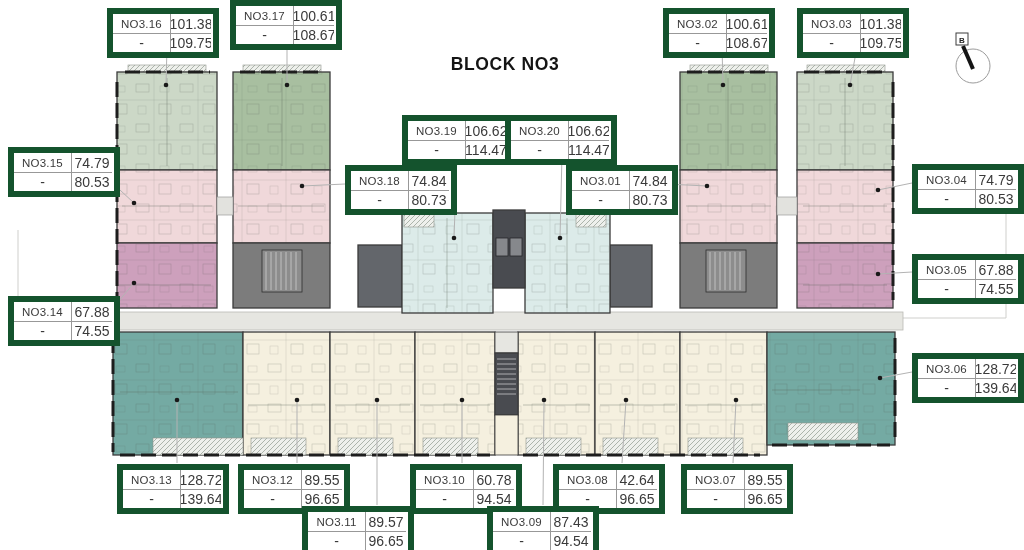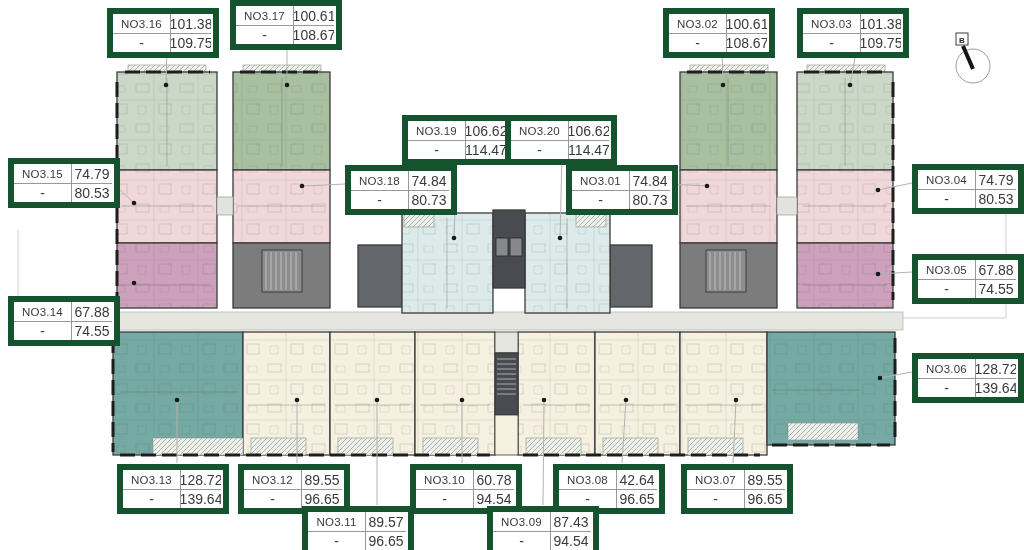--- a/index.html
+++ b/index.html
@@ -24,20 +24,21 @@
   .tread{stroke:#d9d9d9;stroke-width:.7;fill:none;}
   .div{stroke:#566056;stroke-width:.7;opacity:.5;fill:none;}
   .balc{stroke:#8f948d;stroke-width:.6;}
   .faint{stroke:#cfcfcc;stroke-width:1;fill:none;}
 </style>
 </head>
 <body>
 
 <div id="stage">
 
+  <div class="title">BLOCK NO3</div>
 
   <svg id="plan" width="1024" height="550" viewBox="0 0 1024 550">
     <defs>
       <pattern id="rooms" width="44" height="40" patternUnits="userSpaceOnUse">
         <path d="M0 20 H44 M22 0 V40" stroke="#4e554f" stroke-width="0.5" opacity="0.45" fill="none"></path>
         <rect x="4" y="4" width="13" height="8" fill="none" stroke="#4e554f" stroke-width="0.6" opacity="0.55"></rect>
         <rect x="27" y="24" width="12" height="10" fill="none" stroke="#4e554f" stroke-width="0.6" opacity="0.55"></rect>
         <rect x="28" y="6" width="9" height="6" fill="none" stroke="#4e554f" stroke-width="0.5" opacity="0.45"></rect>
         <rect x="6" y="26" width="8" height="8" fill="none" stroke="#4e554f" stroke-width="0.5" opacity="0.45"></rect>
       </pattern>
@@ -314,21 +315,21 @@
     <div class="c v">74.84</div>
     <div class="c v">-</div>
     <div class="c v">80.73</div>
   </div>
   <div class="utable" style="left:566px;top:165px">
     <div class="c name">NO3.01</div>
     <div class="c v">74.84</div>
     <div class="c v">-</div>
     <div class="c v">80.73</div>
   </div>
-  <div class="utable" style="left:8px;top:158px">
+  <div class="utable" style="left:8px;top:147px">
     <div class="c name">NO3.15</div>
     <div class="c v">74.79</div>
     <div class="c v">-</div>
     <div class="c v">80.53</div>
   </div>
   <div class="utable" style="left:8px;top:296px">
     <div class="c name">NO3.14</div>
     <div class="c v">67.88</div>
     <div class="c v">-</div>
     <div class="c v">74.55</div>

